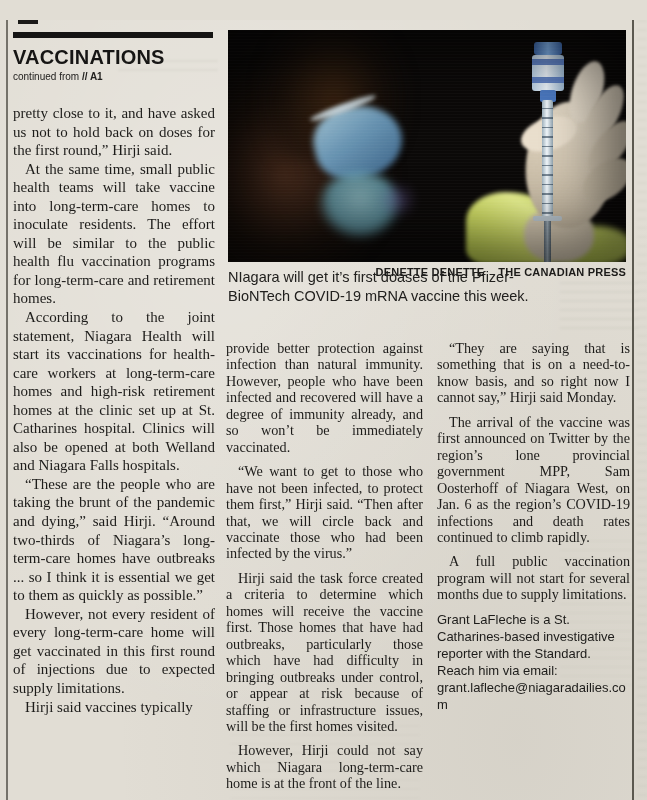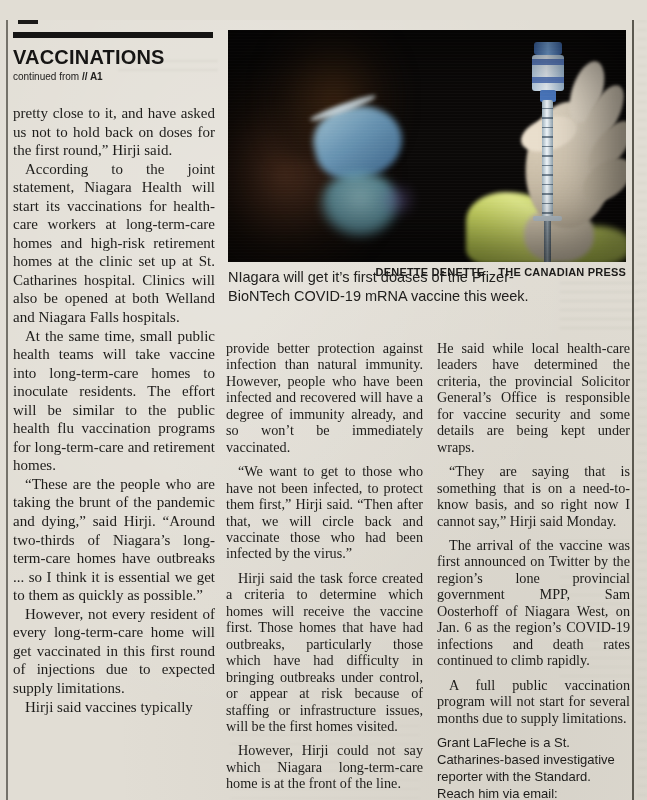--- a/index.html
+++ b/index.html
@@ -121,34 +121,33 @@
     <div class="ph-grain"></div>
     <div class="ph-vignette"></div>
   </div>
 
   <div class="credit"><span>DENETTE DENETTE</span><span class="gap"></span><span>THE CANADIAN PRESS</span></div>
 
   <div class="caption">NIagara will get it’s first doases of the Pfizer-BioNTech COVID-19 mRNA vaccine this week.</div>
 
   <div class="col col1">
       <p class="first">pretty close to it, and have asked us not to hold back on doses for the first round,” Hirji said.</p>
+      <p>At the same time, small public health teams will take vaccine into long-term-care homes to inoculate residents. The effort will be similar to the public health flu vaccination programs for long-term-care and retirement homes.</p>
       <p>According to the joint statement, Niagara Health will start its vaccinations for health-care workers at long-term-care homes and high-risk retirement homes at the clinic set up at St. Catharines hospital. Clinics will also be opened at both Welland and Niagara Falls hospitals.</p>
-      <p>At the same time, small public health teams will take vaccine into long-term-care homes to inoculate residents. The effort will be similar to the public health flu vaccination programs for long-term-care and retirement homes.</p>
       <p>“These are the people who are taking the brunt of the pandemic and dying,” said Hirji. “Around two-thirds of Niagara’s long-term-care homes have outbreaks ... so I think it is essential we get to them as quickly as possible.”</p>
       <p>However, not every resident of every long-term-care home will get vaccinated in this first round of injections due to expected supply limitations.</p>
       <p>Hirji said vaccines typically</p>
     </div>
   <div class="col col2">
       <p class="first">provide better protection against infection than natural immunity. However, people who have been infected and recovered will have a degree of immunity already, and so won’t be immediately vaccinated.</p>
       <p>“We want to get to those who have not been infected, to protect them first,” Hirji said. “Then after that, we will circle back and vaccinate those who had been infected by the virus.”</p>
       <p>Hirji said the task force created a criteria to determine which homes will receive the vaccine first. Those homes that have had outbreaks, particularly those which have had difficulty in bringing outbreaks under control, or appear at risk because of staffing or infrastructure issues, will be the first homes visited.</p>
       <p>However, Hirji could not say which Niagara long-term-care home is at the front of the line.</p>
     </div>
   <div class="col col3">
-  <p class="first">He said while local health-care leaders have determined the criteria, the provincial Solicitor General’s Office is responsible for vaccine security and some details are being kept under wraps.</p>
       <p>“They are saying that is something that is on a need-to-know basis, and so right now I cannot say,” Hirji said Monday.</p>
       <p>The arrival of the vaccine was first announced on Twitter by the region’s lone provincial government MPP, Sam Oosterhoff of Niagara West, on Jan. 6 as the region’s COVID-19 infections and death rates continued to climb rapidly.</p>
       <p>A full public vaccination program will not start for several months due to supply limitations.</p>
       <p class="bio first">Grant LaFleche is a St. Catharines-based investigative reporter with the Standard. Reach him via email: grant.lafleche@niagaradailies.com</p>
     </div>
 
   <div class="smudge sm-lines sm1"></div>
   <div class="smudge sm-lines sm2"></div>
   <div class="smudge sm-lines sm3"></div>
   <div class="smudge sm-lines sm4"></div>

